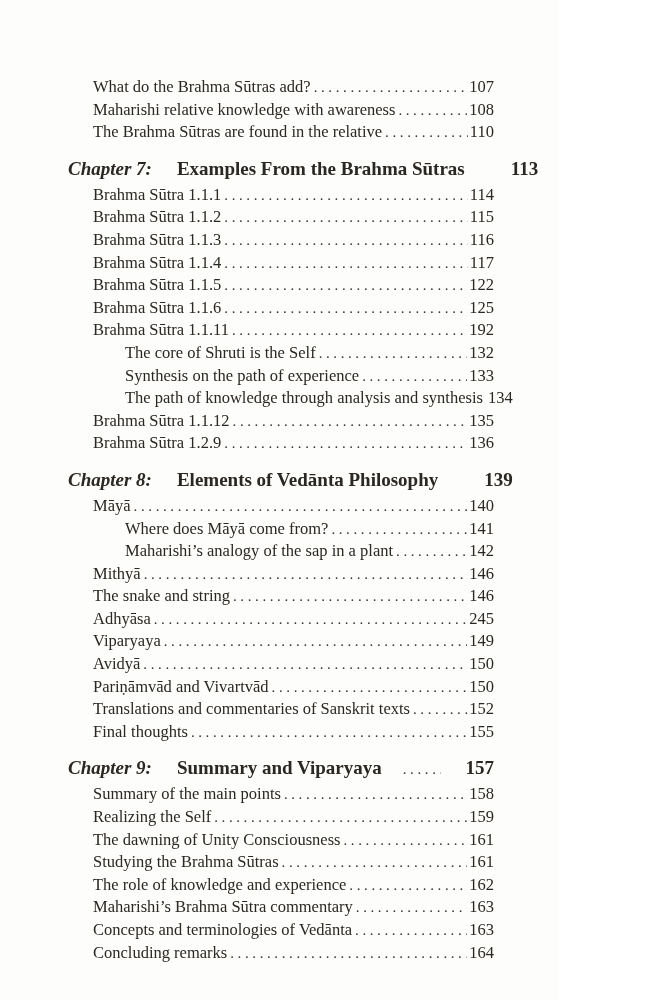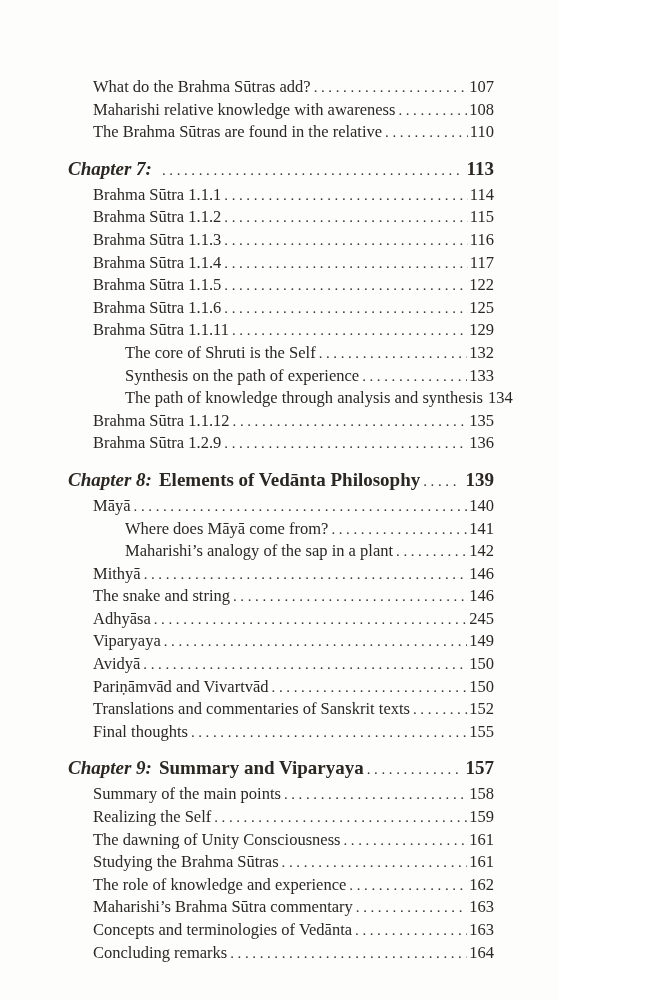--- a/index.html
+++ b/index.html
@@ -35,20 +35,21 @@
     font-size:15px;
     font-weight:normal;
     color: var(--dots, #3a362f);
   }
   .pagenum { flex:0 0 auto; text-align:right; }
   .chapter {
     font-size:19px;
     font-weight:bold;
     line-height:27px;
     margin-top:11px;
+    gap:18px;
   }
   .chapter .prefix { font-style:italic; margin-right:7px; }
   .chapter .pagenum { padding-left:5px; }
   .level-1 { padding-left:25px; }
   .level-2 { padding-left:57px; }
 </style>
 </head>
 <body>
 
 <div class="page" style="--bg: #fdfdfb; --text: #2b2722; --dots: #3a362f;">
@@ -66,20 +67,21 @@
     <span class="pagenum">108</span>
   </div>
       <div class="row level-1">
 
     <span class="label">The Brahma Sūtras are found in the relative</span>
     <span class="dots"></span>
     <span class="pagenum">110</span>
   </div>
       <div class="row chapter">
     <span class="prefix">Chapter 7:</span>
+    <span class="label">Examples From the Brahma Sūtras</span>
     <span class="dots"></span>
     <span class="pagenum">113</span>
   </div>
       <div class="row level-1">
 
     <span class="label">Brahma Sūtra 1.1.1</span>
     <span class="dots"></span>
     <span class="pagenum">114</span>
   </div>
       <div class="row level-1">
@@ -109,21 +111,21 @@
       <div class="row level-1">
 
     <span class="label">Brahma Sūtra 1.1.6</span>
     <span class="dots"></span>
     <span class="pagenum">125</span>
   </div>
       <div class="row level-1">
 
     <span class="label">Brahma Sūtra 1.1.11</span>
     <span class="dots"></span>
-    <span class="pagenum">129</span>
+    <span class="pagenum">192</span>
   </div>
       <div class="row level-2">
 
     <span class="label">The core of Shruti is the Self</span>
     <span class="dots"></span>
     <span class="pagenum">132</span>
   </div>
       <div class="row level-2">
 
     <span class="label">Synthesis on the path of experience</span>

